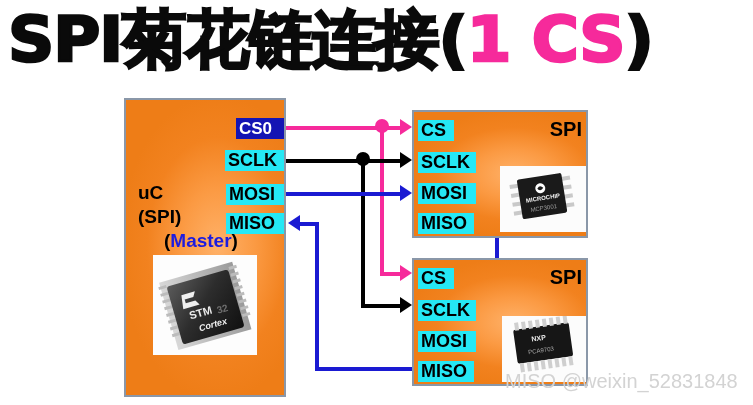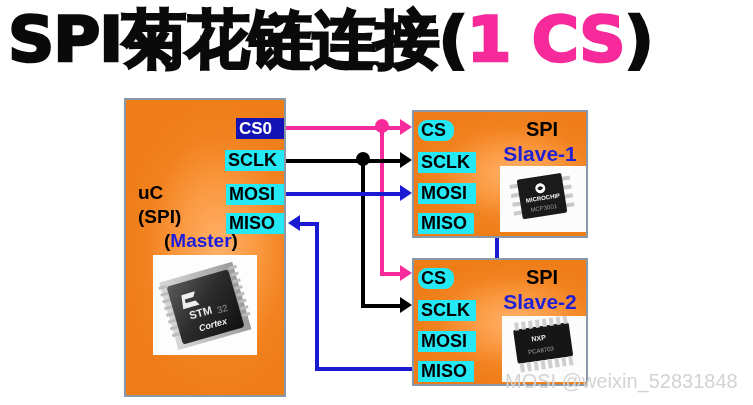--- a/index.html
+++ b/index.html
@@ -47,21 +47,21 @@
   .mtxt.l3{top:129px;margin-left:26px;}
   .mtxt .blue{color:#1c1ce0;}
 
   
   .chip-master{
     position:absolute;left:27px;top:155px;width:104px;height:100px;
     background:#fdfdfd;overflow:hidden;
   }
 
   
-  .sh{position:absolute;font-weight:700;white-space:nowrap;text-align:center;}
+  .sh{position:absolute;font-weight:700;white-space:nowrap;text-align:right;}
   .sh-spi{font-size:20px;color:#000;}
   .sh-name{font-size:21px;color:#1f1fd8;}
   .s1 .sh-spi{left:88px;top:6px;width:80px;}
   .s1 .sh-name{left:78px;top:30px;width:96px;}
   .s2 .sh-spi{left:88px;top:6px;width:80px;}
   .s2 .sh-name{left:78px;top:30px;width:96px;}
 
   
   .chip-s1{position:absolute;left:86px;top:54px;width:86px;height:66px;background:#fcfcfc;overflow:hidden;}
   .chip-s2{position:absolute;left:88px;top:56px;width:84px;height:66px;background:#fcfcfc;overflow:hidden;}
@@ -77,21 +77,21 @@
 
   
   .mp{right:0;text-align:left;}
   .mp.p0{top:18px;width:48px;}
   .mp.p1{top:50px;width:59px;}
   .mp.p2{top:84px;width:58px;}
   .mp.p3{top:113px;width:58px;}
 
   
   .sp{left:4px;}
-  .sp.p0{top:8px;width:36px;border-radius:9px;}
+  .sp.p0{top:8px;width:36px;}
   .sp.p1{top:40px;width:58px;}
   .sp.p2{top:71px;width:58px;}
   .sp.p3{top:101px;width:56px;}
 
   
   .wire{position:absolute;}
   .hline{position:absolute;height:4px;}
   .vline{position:absolute;width:4px;}
   .pinkw{background:#f62a9b;}
   .blackw{background:#000;}
@@ -195,21 +195,20 @@
     </div>
 
     <div class="pin mp p0 cs0">CS0</div>
     <div class="pin mp p1">SCLK</div>
     <div class="pin mp p2">MOSI</div>
     <div class="pin mp p3">MISO</div>
   </div>
 
   <div class="blk blk-s1 s1">
     <div class="sh sh-spi">SPI</div>
-    <div class="sh sh-name">Slave-1</div>
 
     <div class="chip-s1">
       <svg width="86" height="66" viewBox="0 0 86 66">
         <g transform="rotate(-9 43 33)">
           <g fill="#c9c9c9">
             <rect x="12" y="14" width="9" height="4"></rect>
               <rect x="12" y="23" width="9" height="4"></rect>
             <rect x="12" y="32" width="9" height="4"></rect>
               <rect x="12" y="41" width="9" height="4"></rect>
             <rect x="64" y="14" width="9" height="4"></rect>
@@ -227,21 +226,20 @@
     </div>
 
     <div class="pin sp p0">CS</div>
     <div class="pin sp p1">SCLK</div>
     <div class="pin sp p2">MOSI</div>
     <div class="pin sp p3">MISO</div>
   </div>
 
   <div class="blk blk-s2 s2">
     <div class="sh sh-spi">SPI</div>
-    <div class="sh sh-name">Slave-2</div>
 
     <div class="chip-s2">
       <svg width="84" height="66" viewBox="0 0 84 66">
         <g transform="rotate(-8 42 33)">
           <rect x="14" y="10" width="56" height="34" rx="2" fill="#161616"></rect>
           <g fill="#cfcfcf">
             <rect x="16" y="44" width="4" height="9"></rect>
               <rect x="23" y="44" width="4" height="9"></rect>
             <rect x="30" y="44" width="4" height="9"></rect>
               <rect x="37" y="44" width="4" height="9"></rect>
@@ -263,15 +261,15 @@
         </g>
       </svg>
     </div>
 
     <div class="pin sp p0">CS</div>
     <div class="pin sp p1">SCLK</div>
     <div class="pin sp p2">MOSI</div>
     <div class="pin sp p3">MISO</div>
   </div>
 
-  <div class="wm">MOSI @weixin_52831848</div>
+  <div class="wm">MISO @weixin_52831848</div>
 
 </div>
 
 </body></html>

